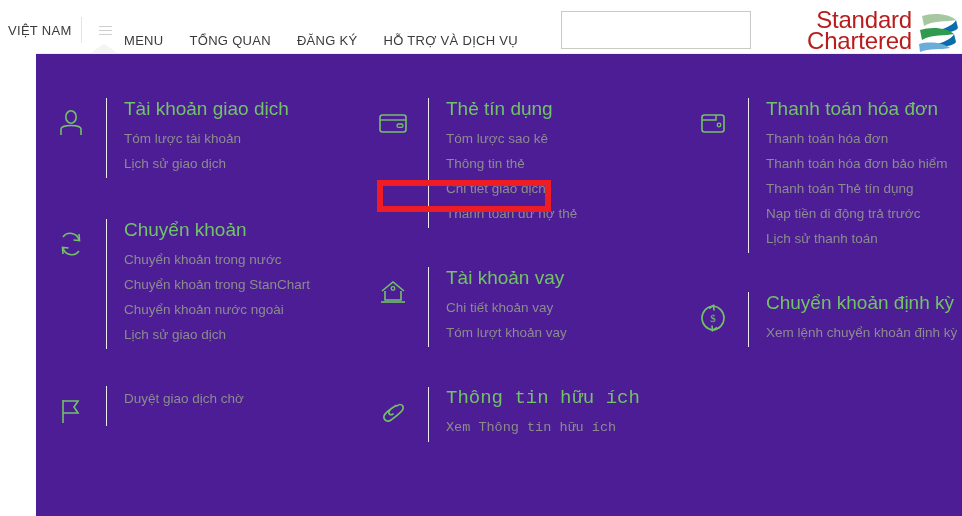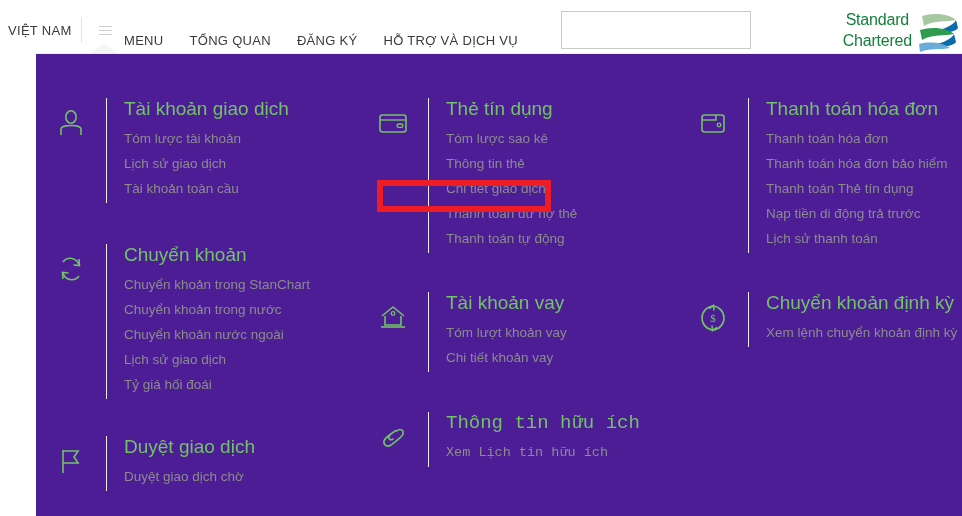--- a/index.html
+++ b/index.html
@@ -41,23 +41,23 @@
     box-sizing:border-box;outline:none;
     font-family:"Liberation Sans",sans-serif;font-size:13px;
     color:#444;padding:0 6px;
   }
   .logo{
     position:absolute;right:0px;top:0px;
     width:160px;height:48px;
   }
   .logo .lt{
     position:absolute;right:50px;top:1px;
-    text-align:center;
+    text-align:right;
     font-family:"Liberation Sans",sans-serif;
-    font-size:16px;line-height:21px;color:#15803d;
+    font-size:24px;line-height:21px;color:#b91c1c;
     letter-spacing:-.2px;white-space:nowrap;
   }
   .logo .mark{position:absolute;right:2px;top:2px;}
 
   
   .caret{
     position:absolute;left:90px;top:44px;
     width:0;height:0;
     border-left:14px solid transparent;
     border-right:14px solid transparent;
@@ -153,52 +153,49 @@
         <div class="gicon">
           <svg width="30" height="30" viewBox="0 0 30 30">
             <ellipse cx="15" cy="9" rx="5.2" ry="6.2" fill="none" stroke="#72c267" stroke-width="1.6"></ellipse>
             <path d="M5 27 L5 21 C5 19 9 17.5 15 17.5 C21 17.5 25 19 25 21 L25 27" fill="none" stroke="#72c267" stroke-width="1.6"></path>
           </svg>
         </div>
         <div class="gbody">
           <div class="gtitle">Tài khoản giao dịch</div>
           <div class="glink">Tóm lược tài khoản</div>
           <div class="glink">Lịch sử giao dịch</div>
-          <div class="glink">Tài khoản toàn cầu</div>
         </div>
       </div>
 
       <div class="group" style="padding-top:41px;">
         <div class="gicon">
           <svg width="30" height="30" viewBox="0 0 30 30">
             <path d="M23 11 A9 9 0 0 0 7 8" fill="none" stroke="#72c267" stroke-width="1.6"></path>
             <path d="M7 19 A9 9 0 0 0 23 22" fill="none" stroke="#72c267" stroke-width="1.6"></path>
             <path d="M23 5 L23.5 11.5 L17.5 11" fill="none" stroke="#72c267" stroke-width="1.6"></path>
             <path d="M7 25 L6.5 18.5 L12.5 19" fill="none" stroke="#72c267" stroke-width="1.6"></path>
           </svg>
         </div>
         <div class="gbody">
           <div class="gtitle">Chuyển khoản</div>
+          <div class="glink">Chuyển khoản trong nước</div>
           <div class="glink">Chuyển khoản trong StanChart</div>
-          <div class="glink">Chuyển khoản trong nước</div>
           <div class="glink">Chuyển khoản nước ngoài</div>
           <div class="glink">Lịch sử giao dịch</div>
-          <div class="glink">Tỷ giá hối đoái</div>
         </div>
       </div>
 
       <div class="group" style="padding-top:37px;">
         <div class="gicon">
           <svg width="30" height="30" viewBox="0 0 30 30">
             <path d="M7 4 L7 27" fill="none" stroke="#72c267" stroke-width="1.6"></path>
             <path d="M7 5 L22 5 L18 11 L22 17 L7 17" fill="none" stroke="#72c267" stroke-width="1.6"></path>
           </svg>
         </div>
         <div class="gbody">
-          <div class="gtitle">Duyệt giao dịch</div>
           <div class="glink">Duyệt giao dịch chờ</div>
         </div>
       </div>
 
     </div>
 
     <div class="col col2">
 
       <div class="group" style="padding-top:44px;">
         <div class="gicon">
@@ -207,50 +204,49 @@
             <path d="M3 12 L29 12" stroke="#72c267" stroke-width="1.4"></path>
             <rect x="20" y="16" width="6" height="3.4" rx="1.7" fill="none" stroke="#72c267" stroke-width="1.3"></rect>
           </svg>
         </div>
         <div class="gbody">
           <div class="gtitle">Thẻ tín dụng</div>
           <div class="glink">Tóm lược sao kê</div>
           <div class="glink">Thông tin thẻ</div>
           <div class="glink">Chi tiết giao dịch</div>
           <div class="glink">Thanh toán dư nợ thẻ</div>
-          <div class="glink">Thanh toán tự động</div>
         </div>
       </div>
 
       <div class="group" style="padding-top:39px;">
         <div class="gicon">
           <svg width="30" height="30" viewBox="0 0 30 30">
             <path d="M4 14 L15 5 L26 14" fill="none" stroke="#72c267" stroke-width="1.6"></path>
             <path d="M7 14 L7 23 L23 23 L23 14" fill="none" stroke="#72c267" stroke-width="1.6"></path>
             <path d="M3 25 L27 25" stroke="#72c267" stroke-width="1.6"></path>
             <circle cx="15" cy="11.5" r="1.8" fill="none" stroke="#72c267" stroke-width="1.3"></circle>
           </svg>
         </div>
         <div class="gbody">
           <div class="gtitle">Tài khoản vay</div>
+          <div class="glink">Chi tiết khoản vay</div>
           <div class="glink">Tóm lượt khoản vay</div>
-          <div class="glink">Chi tiết khoản vay</div>
         </div>
       </div>
 
       <div class="group" style="padding-top:40px;font-family:Liberation Mono, monospace;">
         <div class="gicon">
           <svg width="30" height="30" viewBox="0 0 30 30">
             <path d="M19 9 C22 6, 26 8, 25 12 C24.2 15, 17 20, 13 23 C9.5 25.5, 5 23, 6 19 C6.8 16, 14 11, 18 8.5" fill="none" stroke="#72c267" stroke-width="1.6" stroke-linecap="round"></path>
             <path d="M12 13 C9 16, 12 19, 15 17" fill="none" stroke="#72c267" stroke-width="1.6" stroke-linecap="round"></path>
           </svg>
         </div>
         <div class="gbody">
           <div class="gtitle">Thông tin hữu ích</div>
-          <div class="glink">Xem Lịch tin hữu ích</div>
+          <div class="glink">Xem Thông tin hữu ích</div>
         </div>
       </div>
 
     </div>
 
     <div class="col col3">
 
       <div class="group" style="padding-top:44px;">
         <div class="gicon">
           <svg width="30" height="30" viewBox="0 0 30 30">

